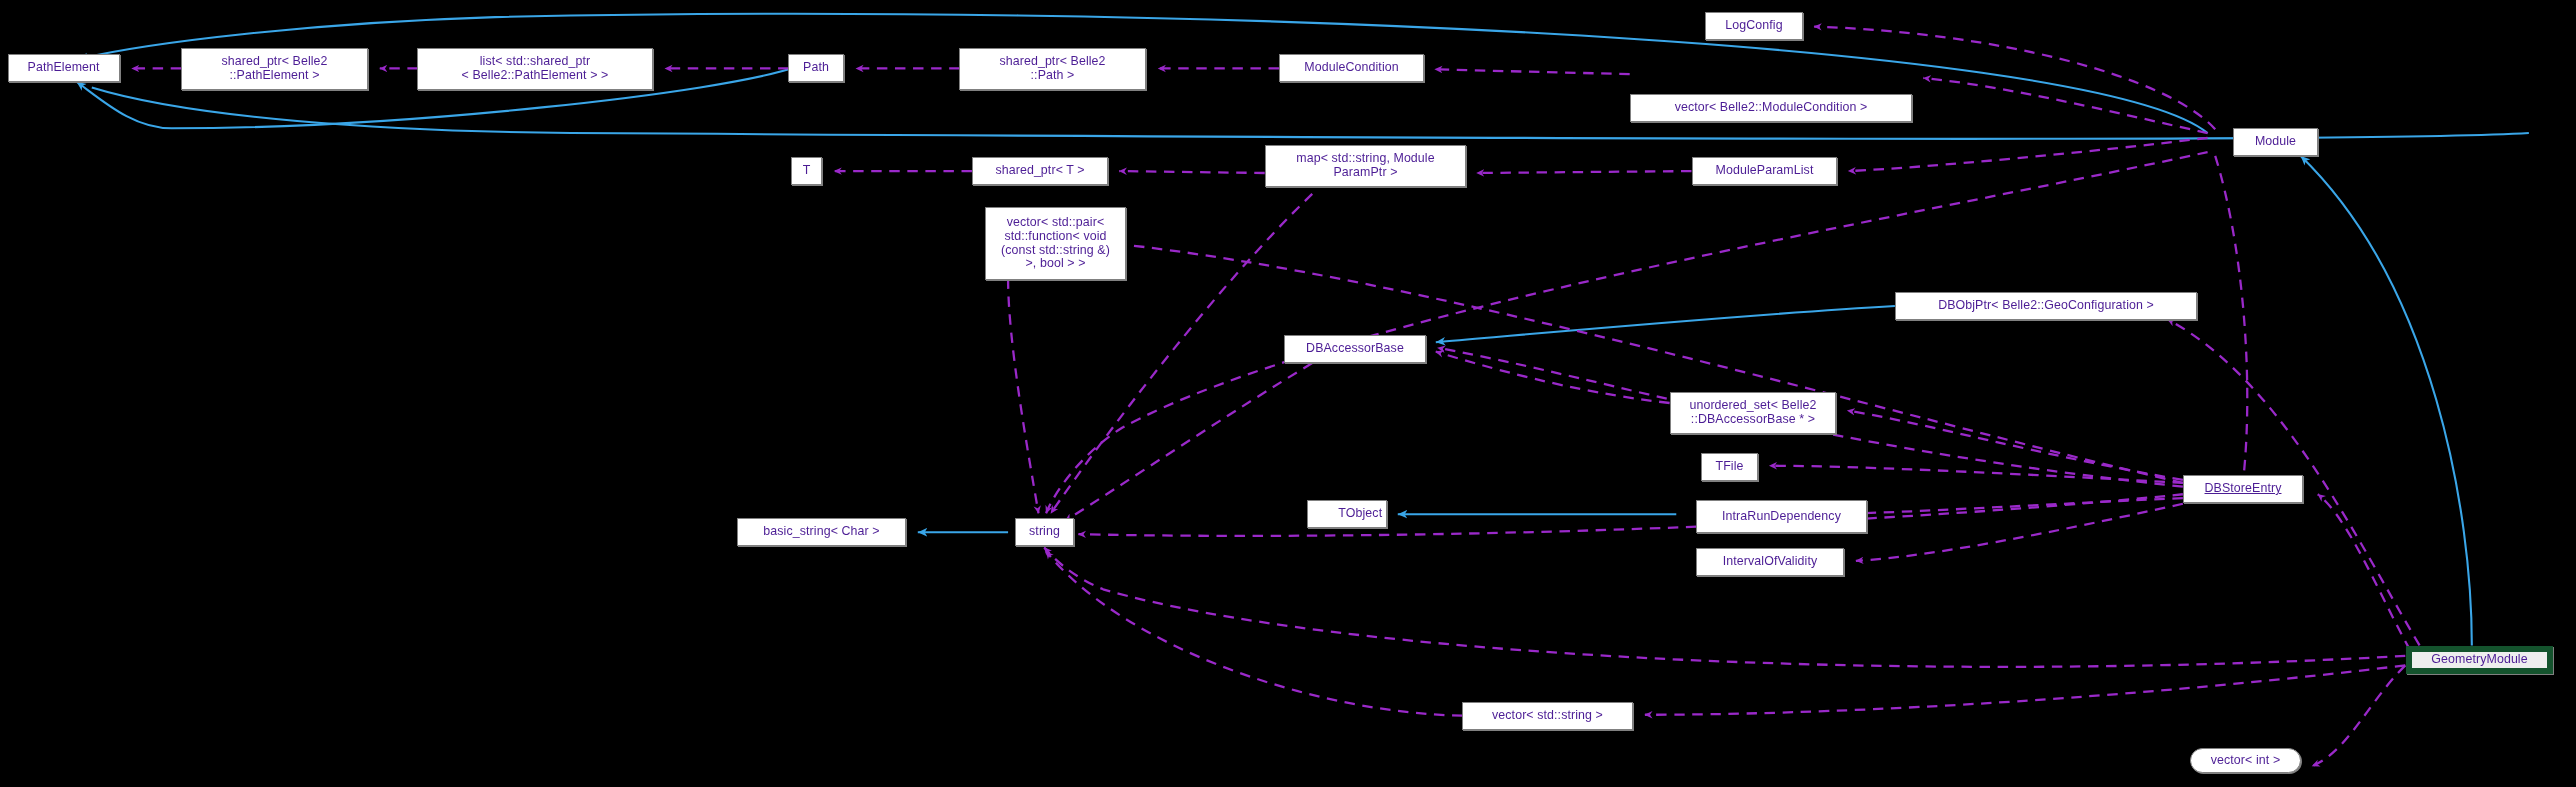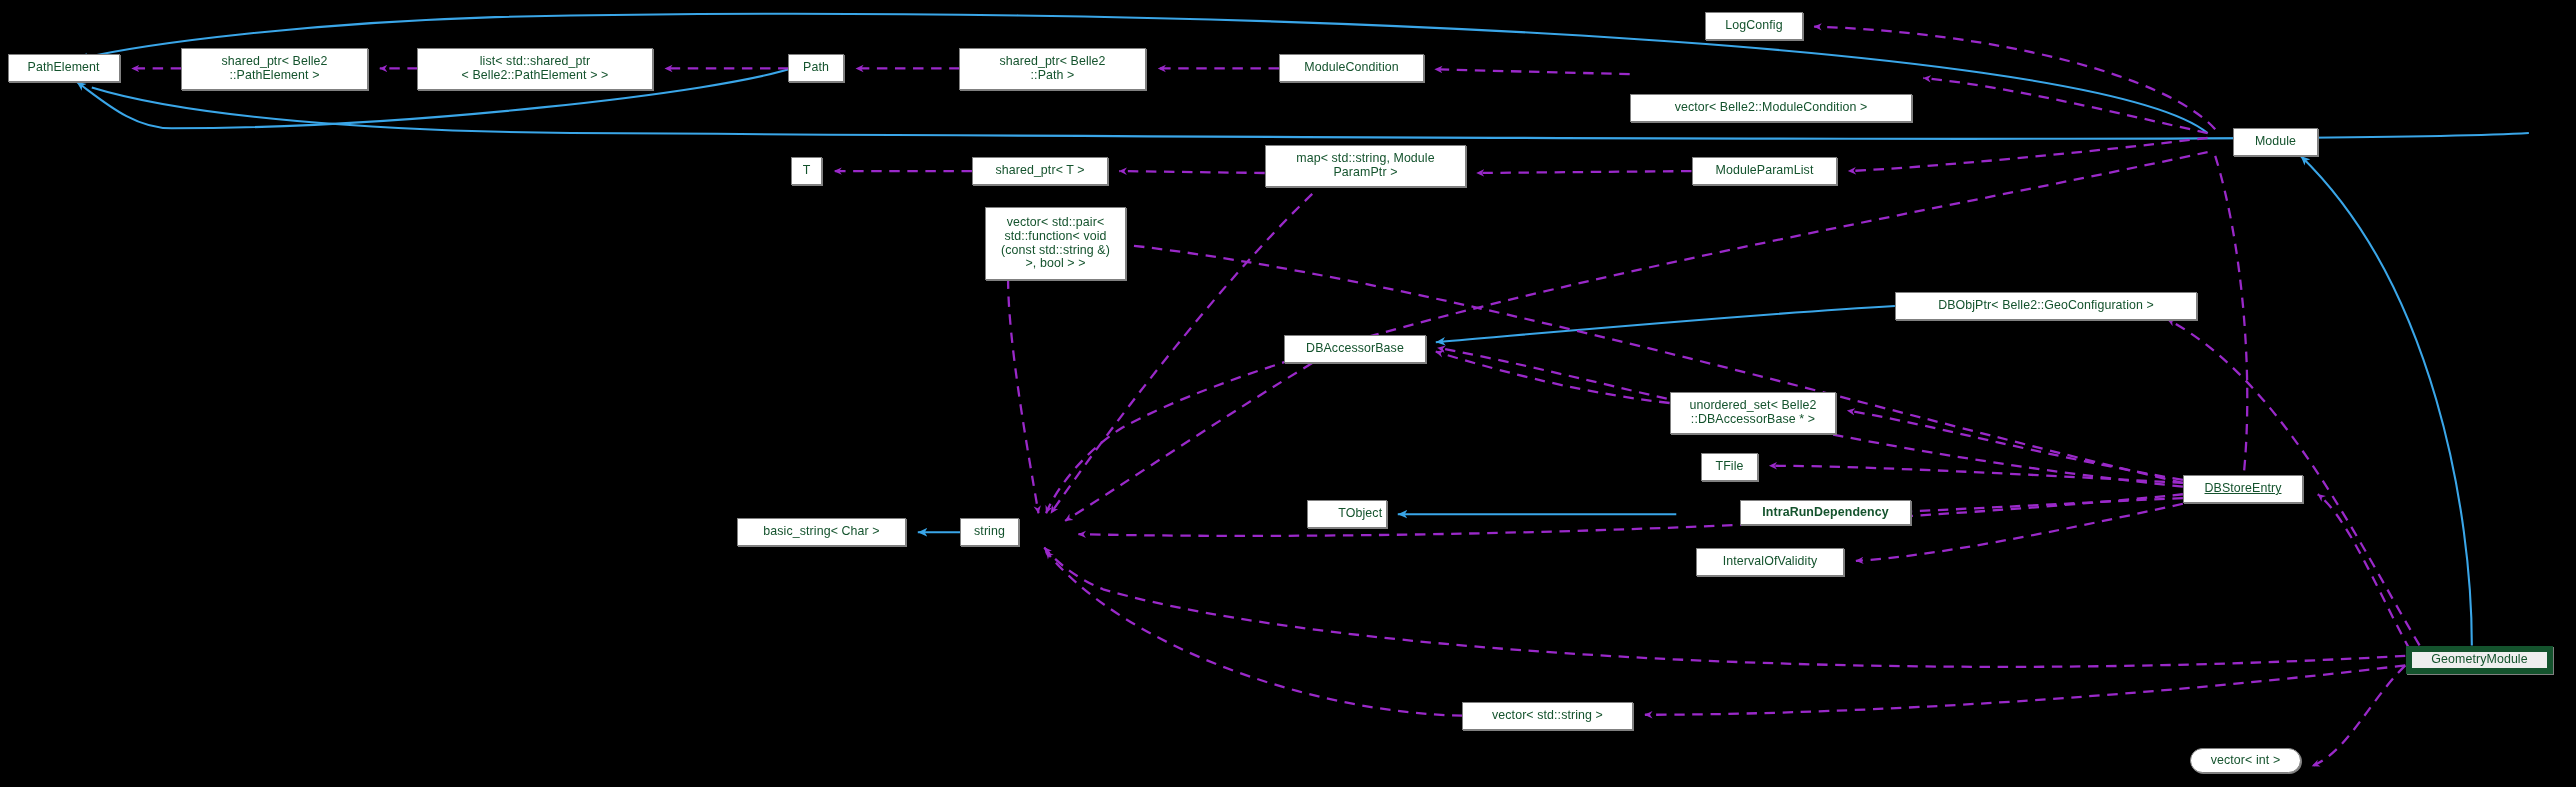--- a/index.html
+++ b/index.html
@@ -23,21 +23,21 @@
     width: 2576px;
     height: 787px;
     pointer-events: none;
   }
   .node {
     position: absolute;
     box-sizing: border-box;
     background: #ffffff;
     border: 1px solid #808080;
     box-shadow: 1px 1px 0 0 #808080;
-    color: #14532d;
+    color: #4c1d95;
     display: flex;
     align-items: center;
     justify-content: center;
     text-align: center;
     line-height: 1.12;
     white-space: pre;
     font-size: 12.4px;
     letter-spacing: 0.1px;
     z-index: 5;
   }
@@ -133,23 +133,23 @@
       <div class="node" style="left: 985px; top: 207px; width: 141px; height: 73px;"><span class="node-label">vector&lt; std::pair&lt;
 std::function&lt; void
 (const std::string &amp;)
 &gt;, bool &gt; &gt;</span></div>
       <div class="node" style="left: 1284px; top: 335px; width: 142px; height: 27.6px;"><span class="node-label">DBAccessorBase</span></div>
       <div class="node" style="left: 1895px; top: 292px; width: 302px; height: 27.6px;"><span class="node-label">DBObjPtr&lt; Belle2::GeoConfiguration &gt;</span></div>
       <div class="node" style="left: 1670px; top: 392px; width: 166px; height: 42px;"><span class="node-label">unordered_set&lt; Belle2
 ::DBAccessorBase * &gt;</span></div>
       <div class="node" style="left: 1701px; top: 453px; width: 57px; height: 27.6px;"><span class="node-label">TFile</span></div>
       <div class="node" style="left: 1307px; top: 500px; width: 80px; height: 27.6px; justify-content: flex-end;"><span class="node-label">TObject</span></div>
-      <div class="node" style="left: 1740px; top: 500px; width: 171px; height: 25px; font-weight: bold;"><span class="node-label">IntraRunDependency</span></div>
+      <div class="node" style="left: 1696px; top: 500px; width: 171px; height: 33px;"><span class="node-label">IntraRunDependency</span></div>
       <div class="node" style="left: 1696px; top: 548px; width: 148px; height: 27.6px;"><span class="node-label">IntervalOfValidity</span></div>
       <div class="node" style="left: 2183px; top: 475px; width: 120px; height: 27.6px; text-decoration: underline;"><span class="node-label">DBStoreEntry</span></div>
       <div class="node" style="left: 737px; top: 518px; width: 169px; height: 27.6px;"><span class="node-label">basic_string&lt; Char &gt;</span></div>
-      <div class="node" style="left: 960px; top: 518px; width: 59px; height: 27.6px;"><span class="node-label">string</span></div>
+      <div class="node" style="left: 1015px; top: 518px; width: 59px; height: 27.6px;"><span class="node-label">string</span></div>
       <div class="node" style="left: 1462px; top: 702px; width: 171px; height: 27.6px;"><span class="node-label">vector&lt; std::string &gt;</span></div>
       <div class="node" style="left: 2190px; top: 748px; width: 111px; height: 25px; border-radius: 13px;"><span class="node-label">vector&lt; int &gt;</span></div>
       <div class="node highlight" style="left: 2406px; top: 646px; width: 147px; height: 27.6px;"><span class="node-label">GeometryModule</span></div>
     </div>
 </div>
 
 
 </body></html>

